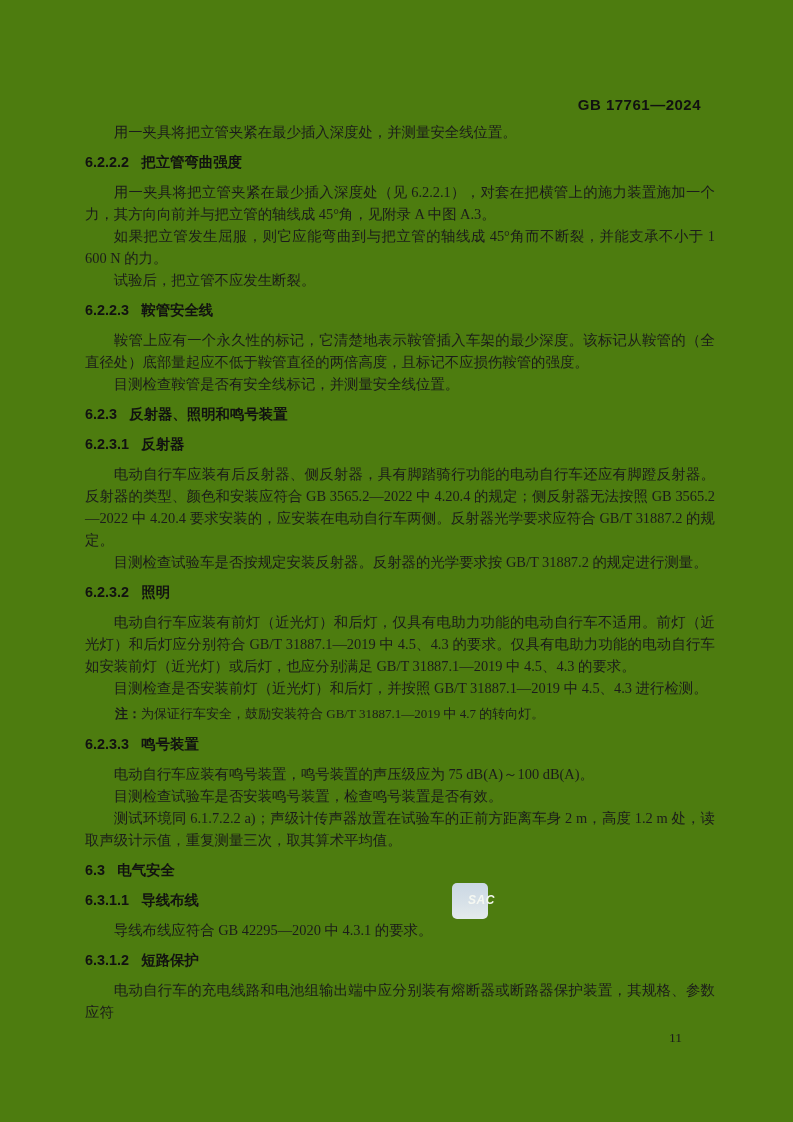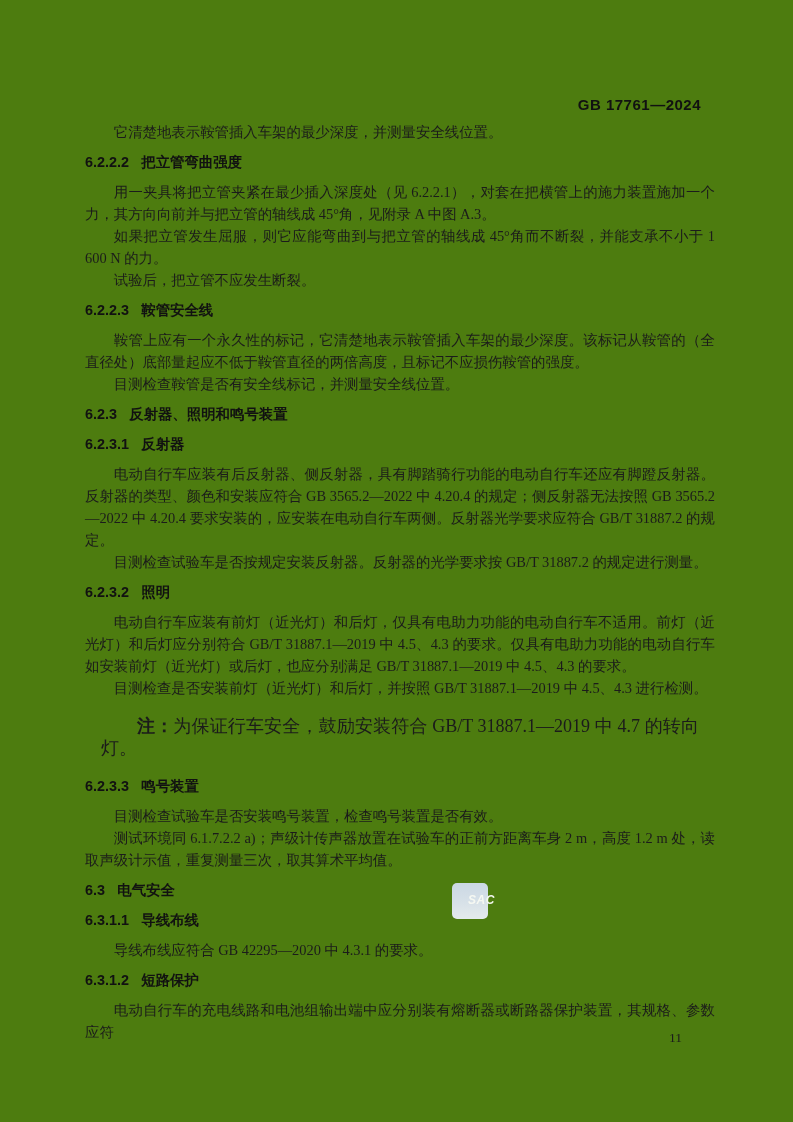--- a/index.html
+++ b/index.html
@@ -45,22 +45,22 @@
     font-weight: 700;
     font-size: 14.4px;
     text-align: left;
     color: #111;
   }
   .heading .htitle {
     margin-left: 0.85em;
     margin-top: 36px;
   }
   .note {
-    margin: 16px;
-    font-size: 18px;
+    margin: 4px;
+    font-size: 13px;
     line-height: 22px;
     text-indent: 2em;
   }
   .note .note-label {
     font-family: "Liberation Sans", sans-serif;
     font-weight: 700;
   }
   .watermark {
     position: absolute;
     left: 452px;
@@ -94,37 +94,38 @@
 <body>
 
 <div class="page">
   <div class="doc-header">GB 17761—2024</div>
 
   <div class="watermark">
     <span class="wm-text">SAC</span>
   </div>
 
   <main class="content">
-      <p class="para">它清楚地表示鞍管插入车架的最少深度，并测量安全线位置。</p>
+      <p class="para">用一夹具将把立管夹紧在最少插入深度处，并测量安全线位置。</p>
       <div class="heading"><span class="hnum">6.2.2.2</span><span class="htitle">把立管弯曲强度</span></div>
       <p class="para">用一夹具将把立管夹紧在最少插入深度处（见 6.2.2.1），对套在把横管上的施力装置施加一个力，其方向向前并与把立管的轴线成 45°角，见附录 A 中图 A.3。</p>
       <p class="para">如果把立管发生屈服，则它应能弯曲到与把立管的轴线成 45°角而不断裂，并能支承不小于 1 600 N 的力。</p>
       <p class="para">试验后，把立管不应发生断裂。</p>
       <div class="heading"><span class="hnum">6.2.2.3</span><span class="htitle">鞍管安全线</span></div>
       <p class="para">鞍管上应有一个永久性的标记，它清楚地表示鞍管插入车架的最少深度。该标记从鞍管的（全直径处）底部量起应不低于鞍管直径的两倍高度，且标记不应损伤鞍管的强度。</p>
       <p class="para">目测检查鞍管是否有安全线标记，并测量安全线位置。</p>
       <div class="heading"><span class="hnum">6.2.3</span><span class="htitle">反射器、照明和鸣号装置</span></div>
       <div class="heading"><span class="hnum">6.2.3.1</span><span class="htitle">反射器</span></div>
       <p class="para">电动自行车应装有后反射器、侧反射器，具有脚踏骑行功能的电动自行车还应有脚蹬反射器。反射器的类型、颜色和安装应符合 GB 3565.2—2022 中 4.20.4 的规定；侧反射器无法按照 GB 3565.2—2022 中 4.20.4 要求安装的，应安装在电动自行车两侧。反射器光学要求应符合 GB/T 31887.2 的规定。</p>
       <p class="para">目测检查试验车是否按规定安装反射器。反射器的光学要求按 GB/T 31887.2 的规定进行测量。</p>
       <div class="heading"><span class="hnum">6.2.3.2</span><span class="htitle">照明</span></div>
       <p class="para">电动自行车应装有前灯（近光灯）和后灯，仅具有电助力功能的电动自行车不适用。前灯（近光灯）和后灯应分别符合 GB/T 31887.1—2019 中 4.5、4.3 的要求。仅具有电助力功能的电动自行车如安装前灯（近光灯）或后灯，也应分别满足 GB/T 31887.1—2019 中 4.5、4.3 的要求。</p>
       <p class="para">目测检查是否安装前灯（近光灯）和后灯，并按照 GB/T 31887.1—2019 中 4.5、4.3 进行检测。</p>
       <p class="note"><span class="note-label">注：</span>为保证行车安全，鼓励安装符合 GB/T 31887.1—2019 中 4.7 的转向灯。</p>
       <div class="heading"><span class="hnum">6.2.3.3</span><span class="htitle">鸣号装置</span></div>
+      <p class="para">电动自行车应装有鸣号装置，鸣号装置的声压级应为 75 dB(A)～100 dB(A)。</p>
       <p class="para">目测检查试验车是否安装鸣号装置，检查鸣号装置是否有效。</p>
       <p class="para">测试环境同 6.1.7.2.2 a)；声级计传声器放置在试验车的正前方距离车身 2 m，高度 1.2 m 处，读取声级计示值，重复测量三次，取其算术平均值。</p>
       <div class="heading"><span class="hnum">6.3</span><span class="htitle">电气安全</span></div>
       <div class="heading"><span class="hnum">6.3.1.1</span><span class="htitle">导线布线</span></div>
       <p class="para">导线布线应符合 GB 42295—2020 中 4.3.1 的要求。</p>
       <div class="heading"><span class="hnum">6.3.1.2</span><span class="htitle">短路保护</span></div>
       <p class="para">电动自行车的充电线路和电池组输出端中应分别装有熔断器或断路器保护装置，其规格、参数应符</p>
     </main>
 
   <div class="page-number">11</div>

